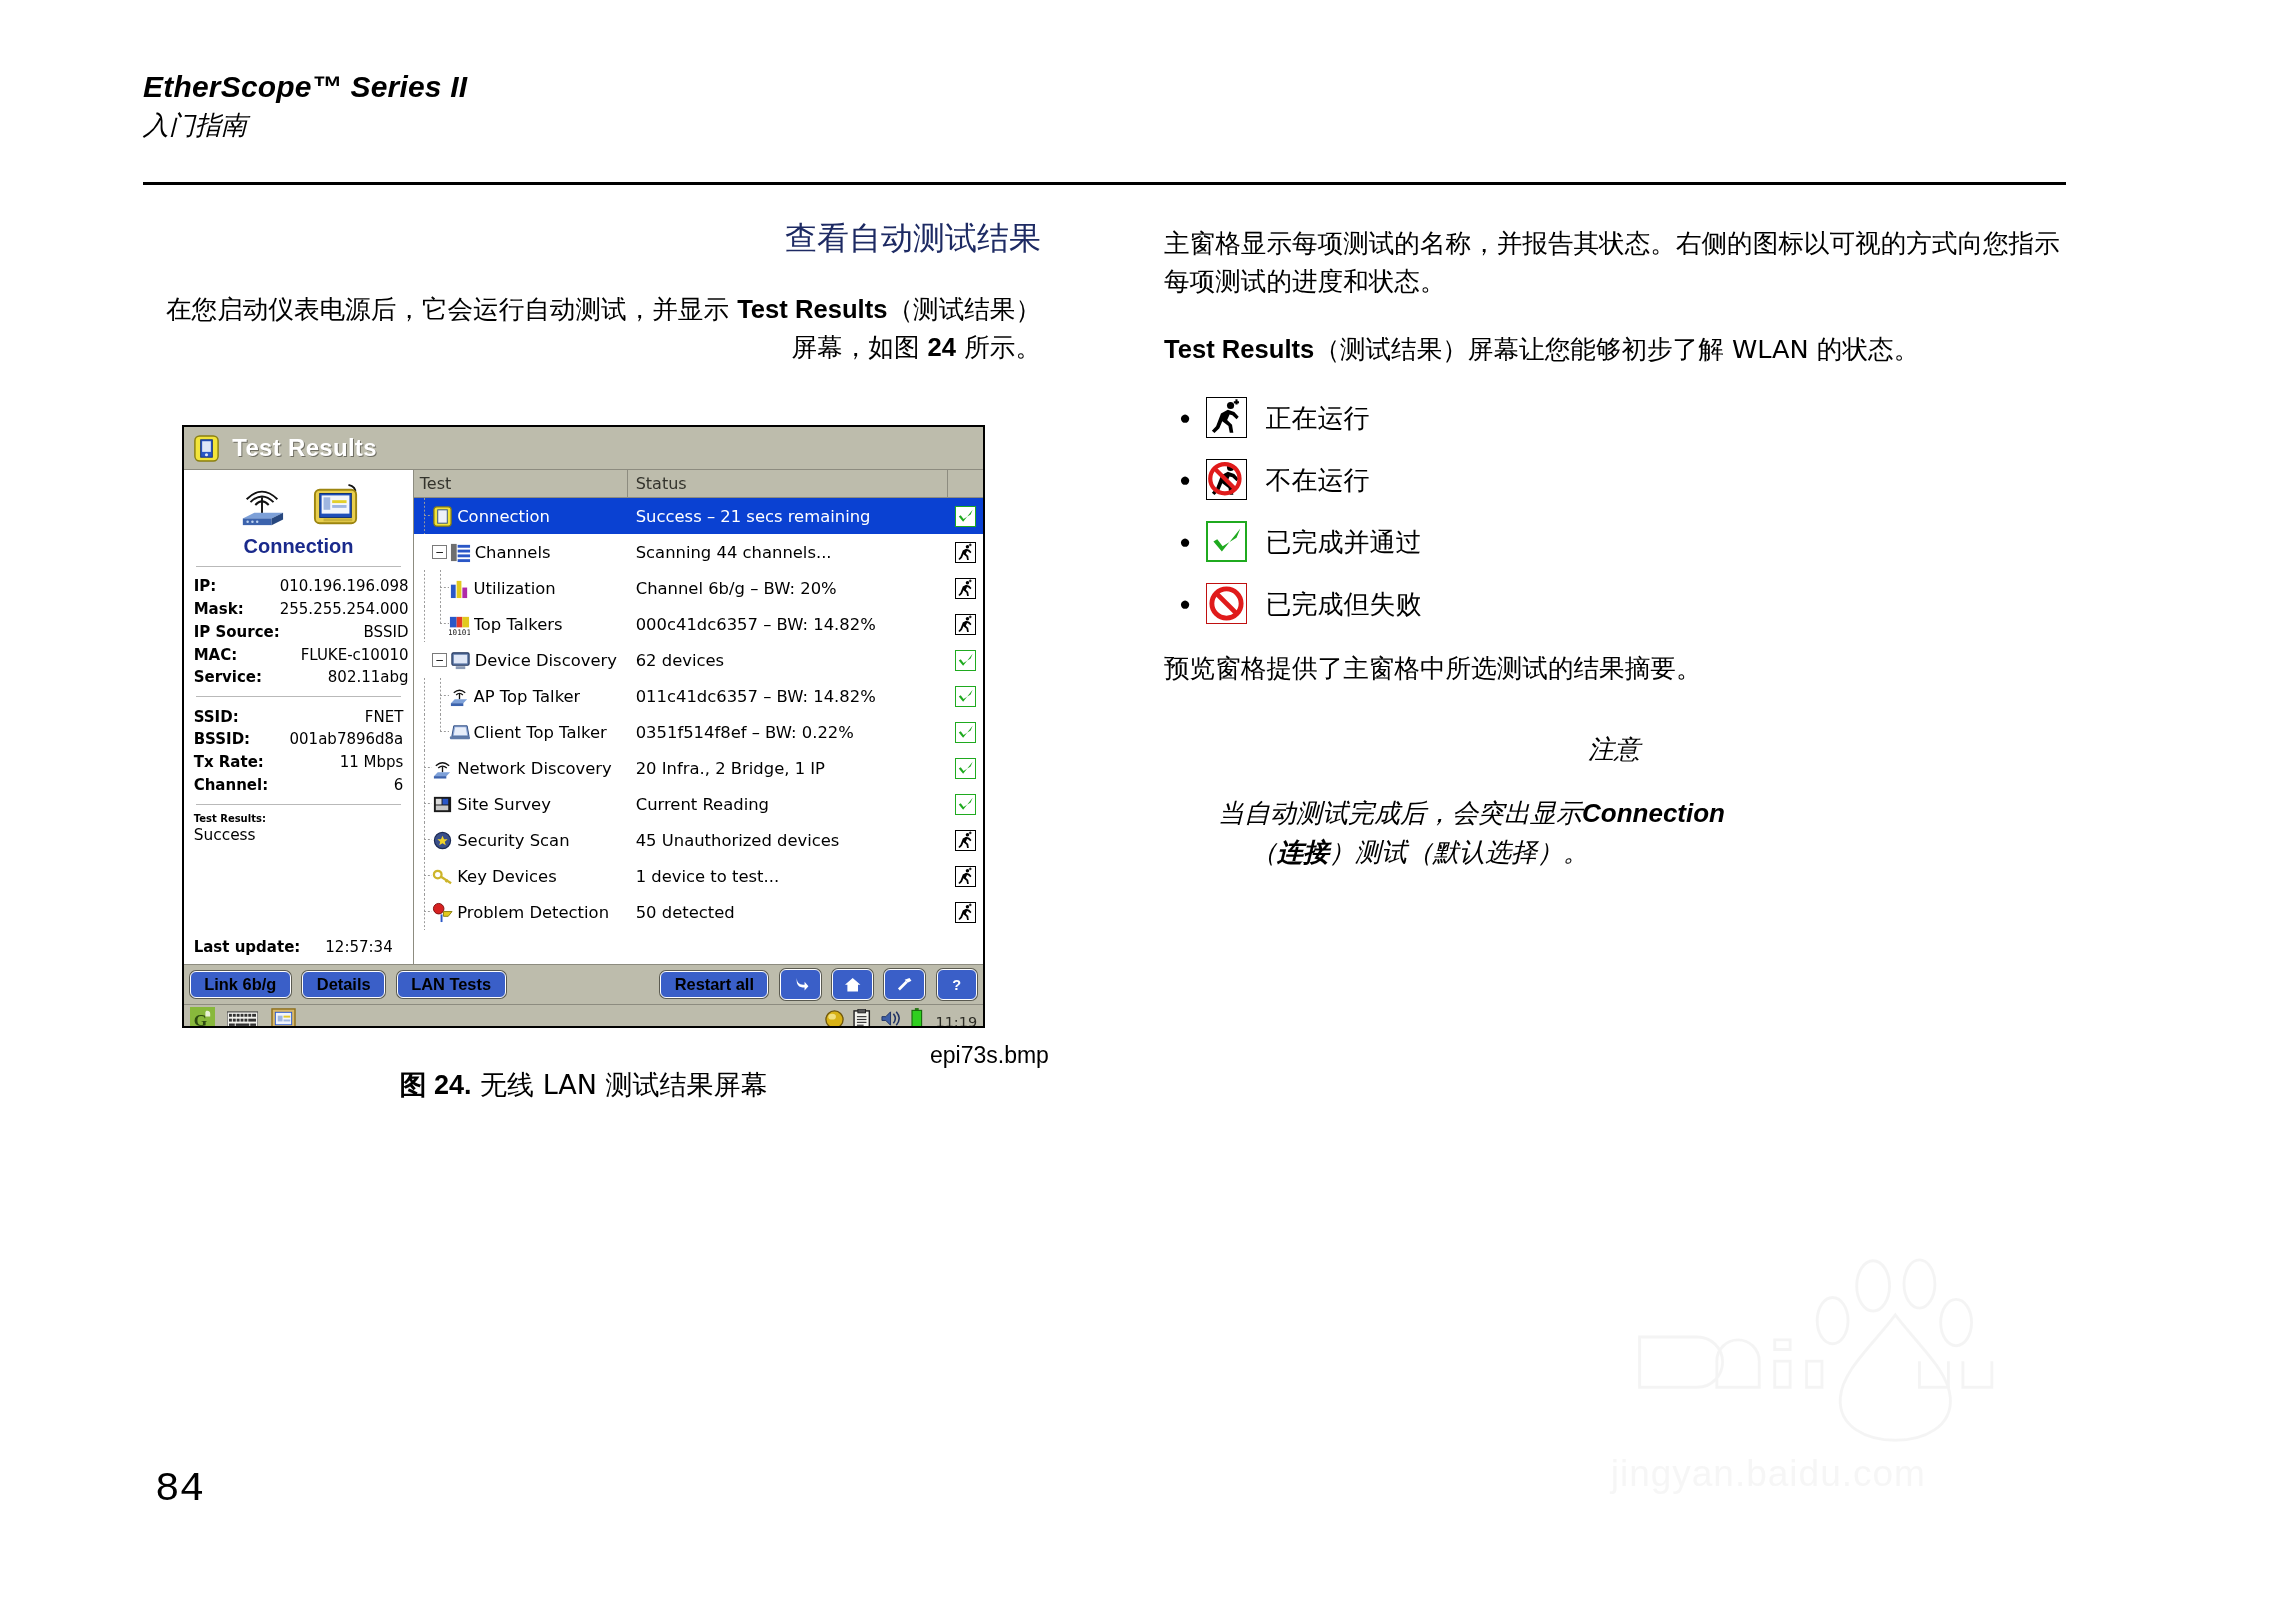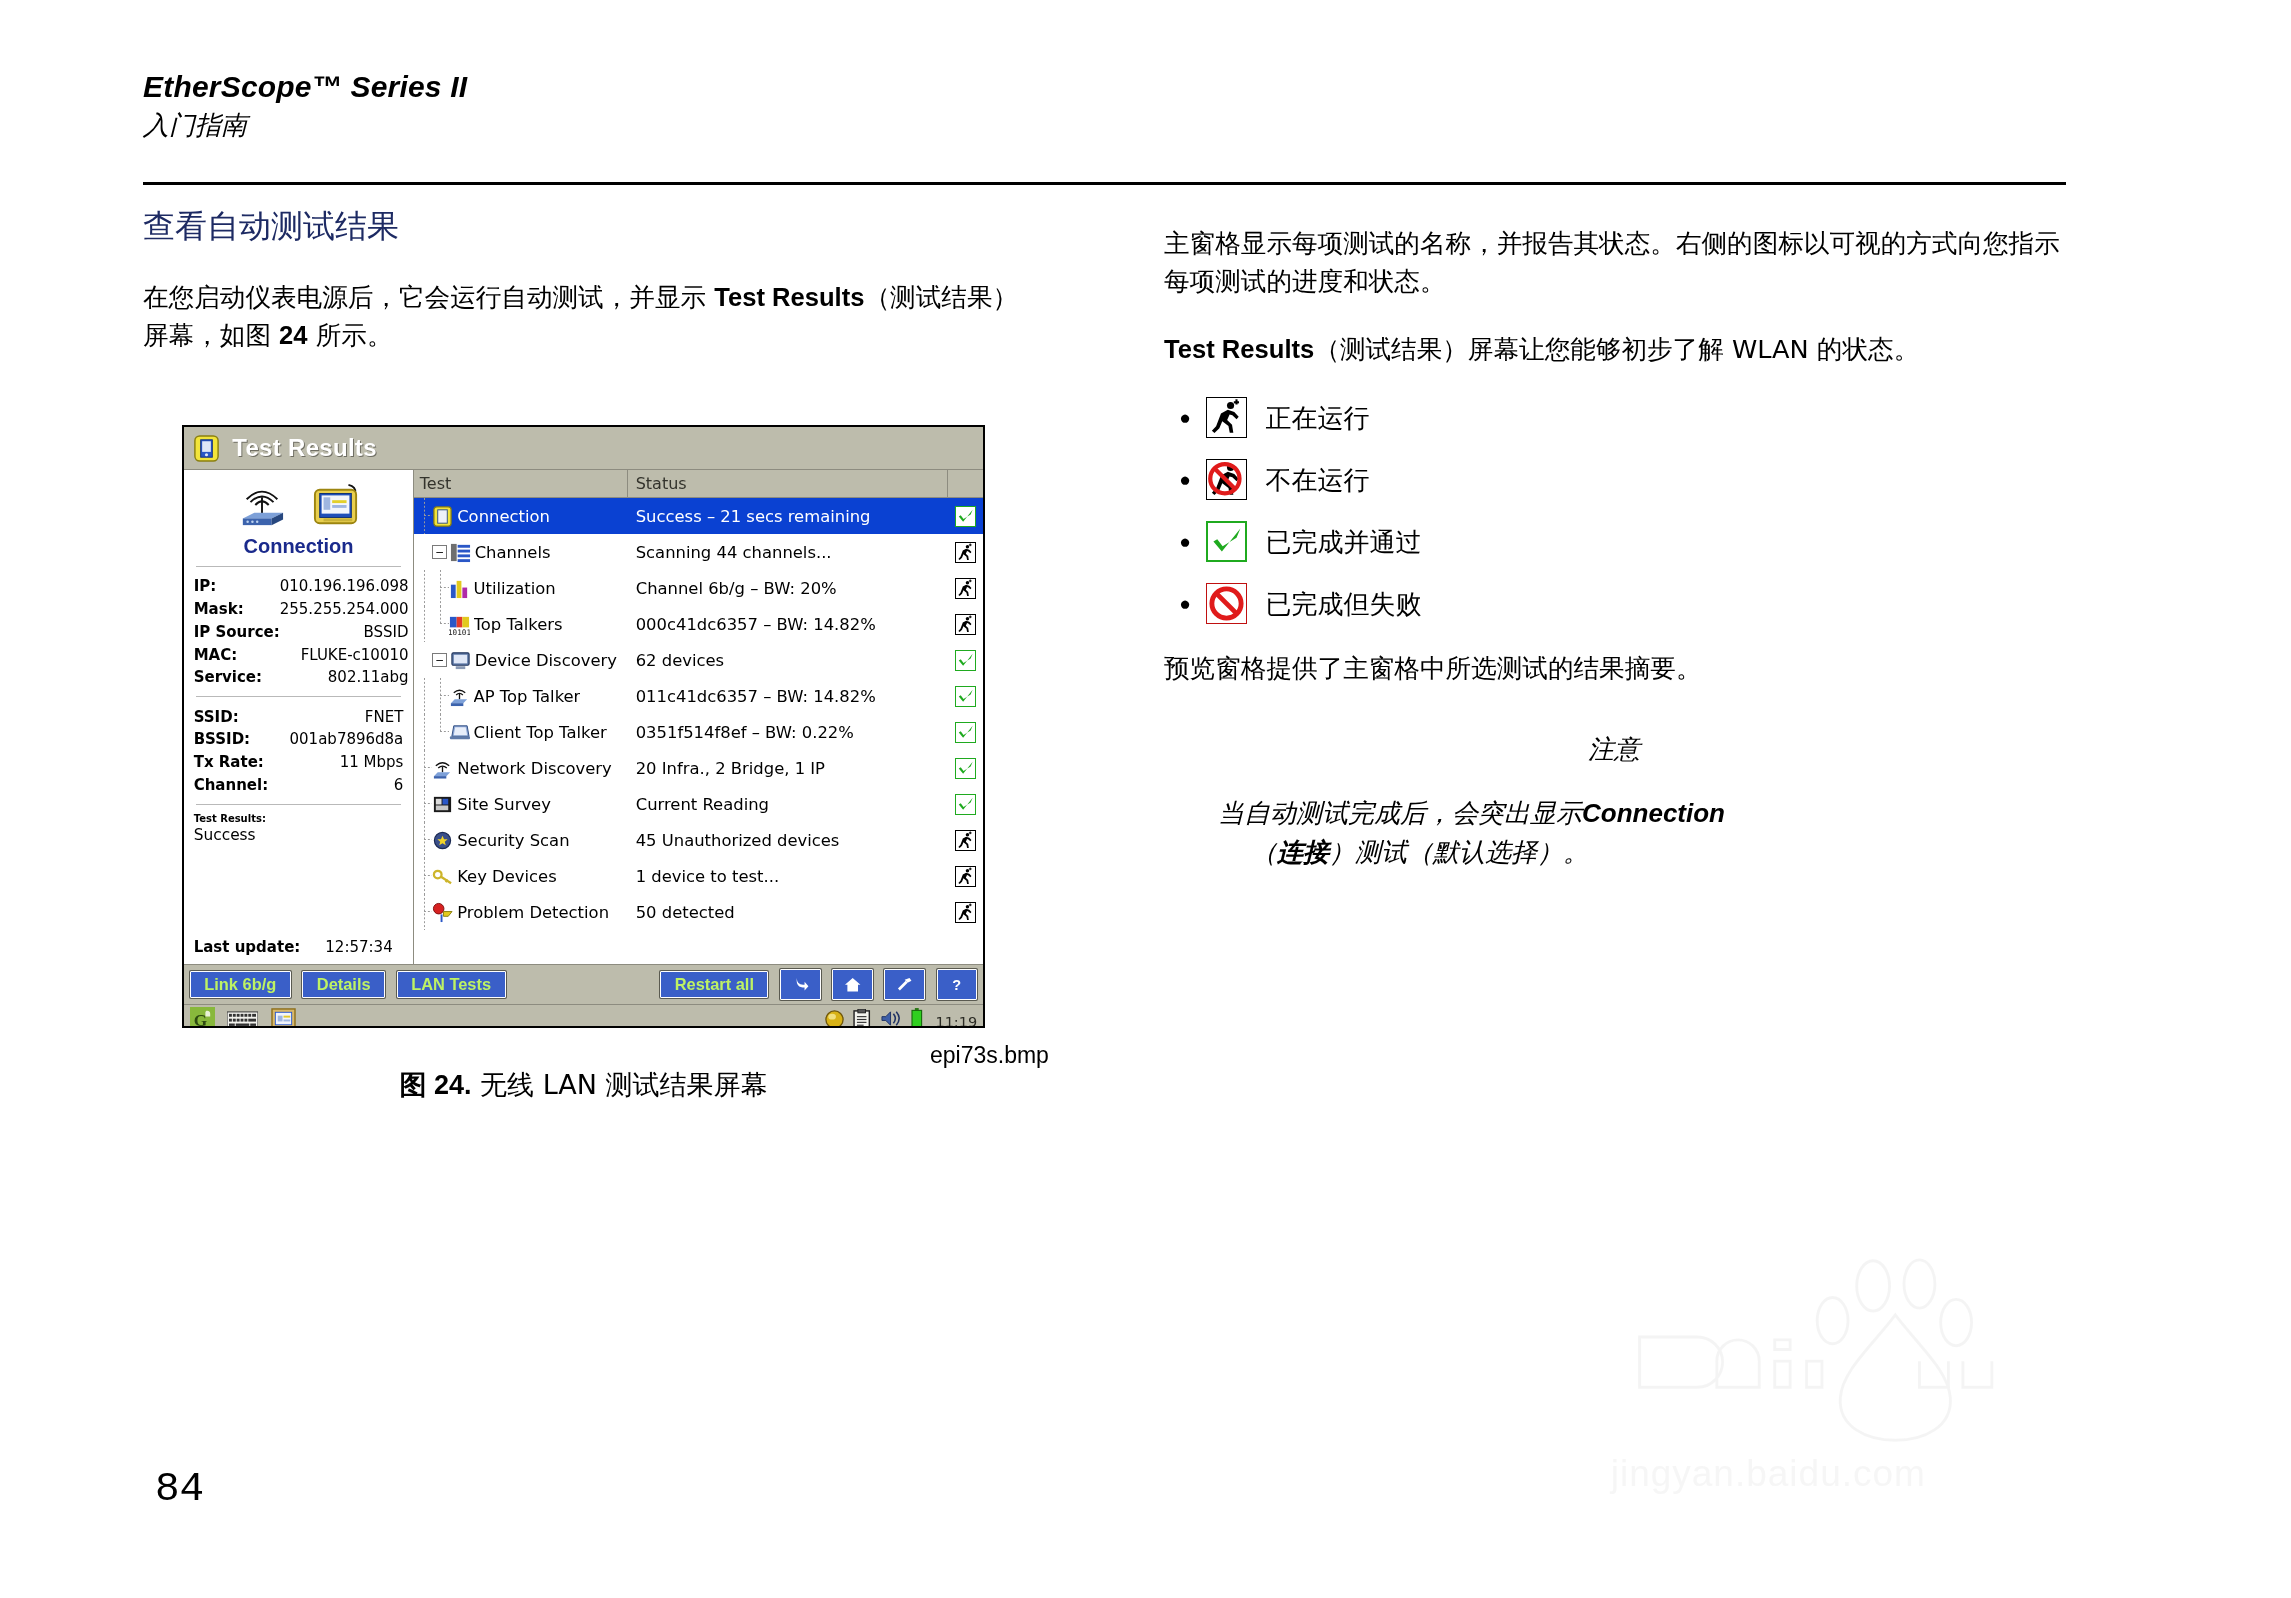--- a/index.html
+++ b/index.html
@@ -19,21 +19,21 @@
     font-style:italic;font-weight:bold;font-size:30px;letter-spacing:0.2px;
     color:#000;line-height:1.05;
   }
   .hdr-sub{
     font-family:"DejaVu Sans",sans-serif;
     font-style:italic;font-size:26px;color:#000;margin-top:8.7px;line-height:1.1;
   }
   #hdr-rule{position:absolute;left:143px;top:182px;width:1923px;height:2.9px;background:#000;}
 
   
-  #col-left{position:absolute;left:143px;top:208px;width:898px;}
+  #col-left{position:absolute;left:143px;top:220px;width:898px;text-align:right;}
   #col-right{position:absolute;left:1164px;top:224px;width:900px;}
 
   h2.section-head{
     margin:0 0 33px 0;
     font-family:"DejaVu Sans",sans-serif;
     font-size:32px;font-weight:normal;color:#1d2a63;line-height:1.15;
   }
   p.body{
     margin:0 0 29px 0;
     font-family:"DejaVu Sans",sans-serif;
@@ -151,21 +151,21 @@
   .nodeicon{width:21px;height:21px;flex:0 0 21px;margin-right:3.9px;}
   .nodelabel{white-space:nowrap;overflow:hidden;}
   .stbox{width:21px;height:21px;}
 
   
   #btnbar{
     height:39px;background:#bdbcac;display:flex;align-items:center;
     padding:0 5.8px;gap:11.6px;border-top:1px solid #8d8c80;
   }
   .btn{
-    background:#3a5fc8;color:#bef264;border:1.9px solid #ffffff;border-radius:1px;
+    background:#3a5fc8;color:#000000;border:1.9px solid #ffffff;border-radius:6px;
     font-family:"Liberation Sans",sans-serif;font-weight:bold;font-size:16.4px;
     padding:3.9px 13.5px;line-height:1;white-space:nowrap;
     box-shadow:0 0 0 1px #5a5a50;
   }
   .btn.sq{padding:2.9px 6.8px;display:flex;align-items:center;justify-content:center;width:25px;height:23px;box-sizing:content-box;}
   #btn-spacer{flex:1;}
 
   
   #taskbar{
     height:33px;background:#bdbcac;display:flex;align-items:center;

